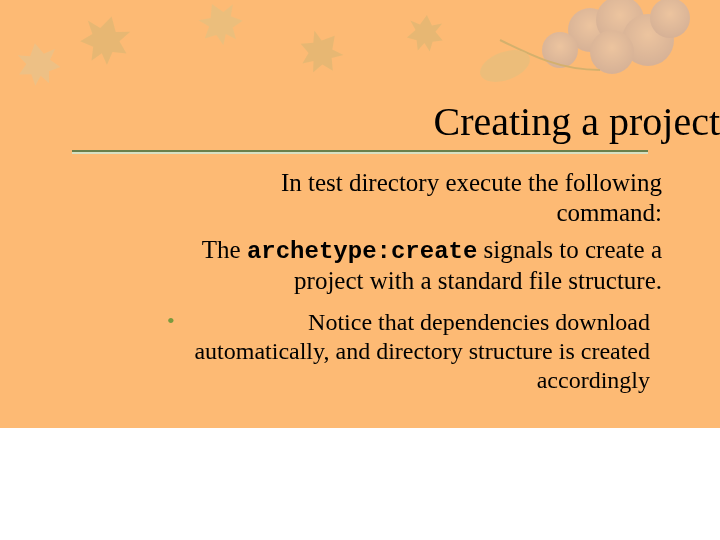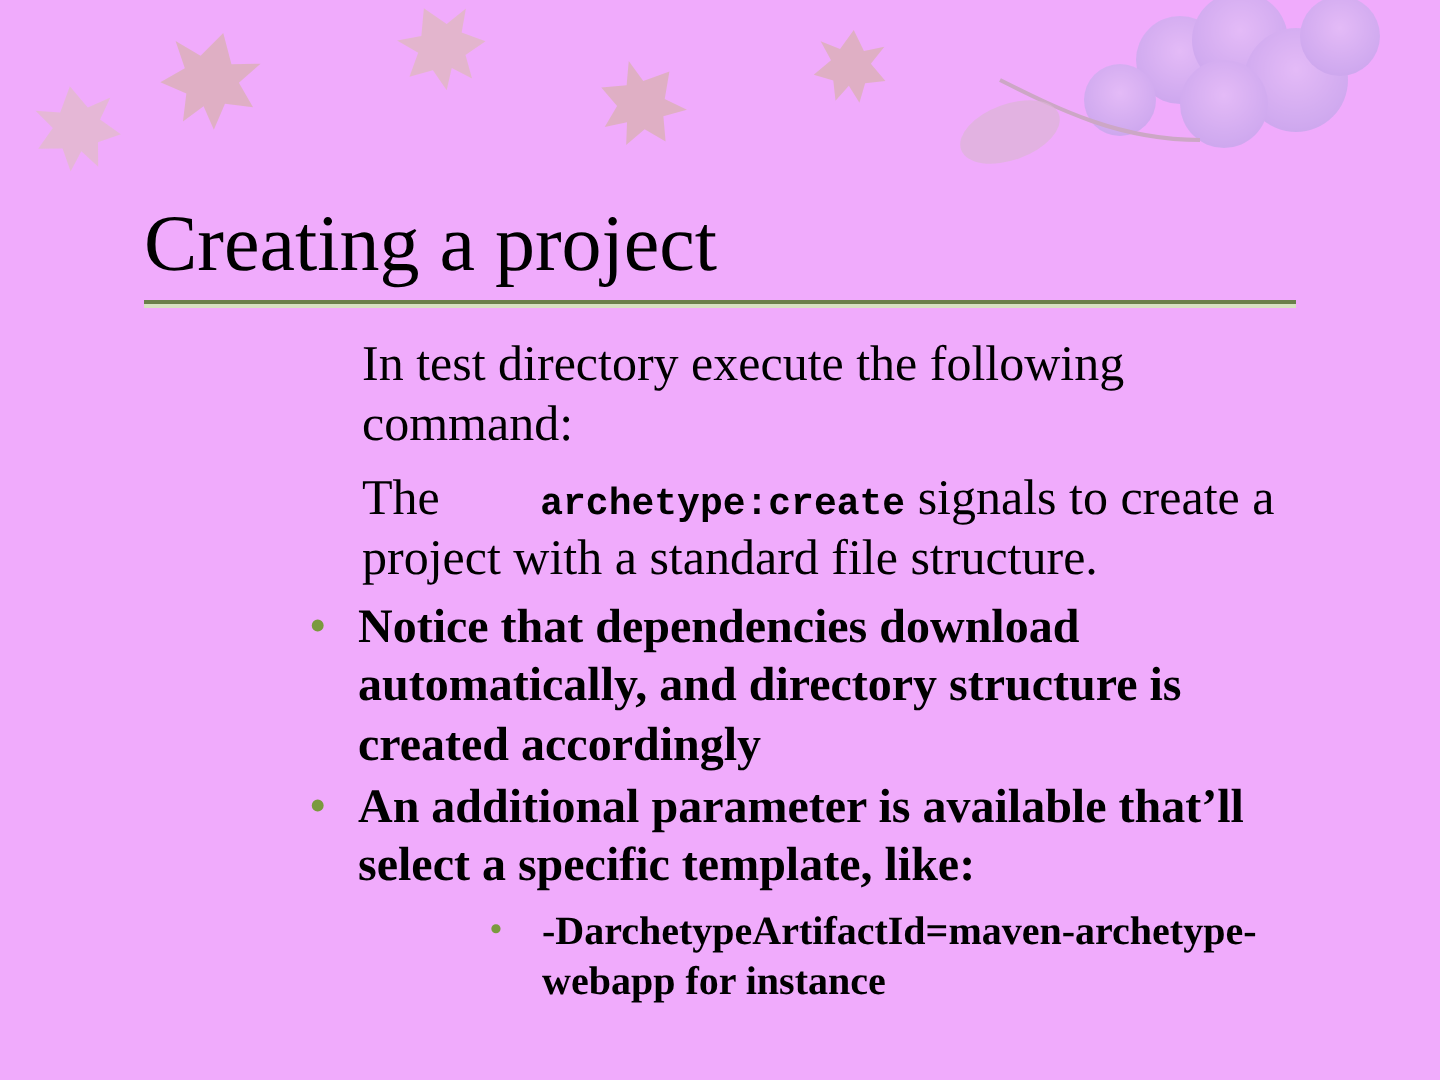--- a/index.html
+++ b/index.html
@@ -7,23 +7,24 @@
     padding: 0;
     width: 720px;
     height: 540px;
     overflow: hidden;
     font-family: "Times New Roman", Times, serif;
     color: #000;
   }
   .slide {
     position: relative;
     width: 720px;
-    height: 540px;
-    background: #f0abfc;
+    height: 428px;
+    background: #fdba74;
     box-sizing: border-box;
+    text-align: right;
   }
   
   .bg-deco {
     position: absolute;
     top: 0;
     left: 0;
     width: 720px;
     height: 100px;
     pointer-events: none;
     z-index: 0;
@@ -70,28 +71,26 @@
     margin: 0 0 12px 68px;
   }
   .explain {
     font-size: 25px;
     line-height: 1.18;
     margin: 0 0 6px 68px;
   }
   .mono {
     font-family: "Courier New", Courier, monospace;
     font-weight: bold;
-    font-size: 19px;
-    margin-left: 44px;
+    font-size: 24px;
   }
   ul.bullets {
     list-style: none;
-    margin: 0;
+    margin: 12px;
     padding: 0 0 0 36px;
-    font-weight: bold;
   }
   ul.bullets > li {
     position: relative;
     font-size: 24px;
     line-height: 1.22;
     padding-left: 30px;
     margin: 0 0 2px 0;
   }
   ul.bullets > li::before {
     content: "•";
@@ -166,23 +165,17 @@
 
 
       <p class="explain">
         <span>The </span>
         <span class="mono">archetype:create</span>
         <span> signals to create a project with a standard file structure.</span>
       </p>
 
       <ul class="bullets">
         <li>Notice that dependencies download automatically, and directory structure is created accordingly</li>
-        <li>
-          <span>An additional parameter is available that’ll select a specific template, like:</span>
-          <ul class="sub">
-            <li>-DarchetypeArtifactId=maven-archetype-webapp for instance</li>
-          </ul>
-        </li>
       </ul>
     </div>
   </div>
 
 </div>
 
 </body></html>

